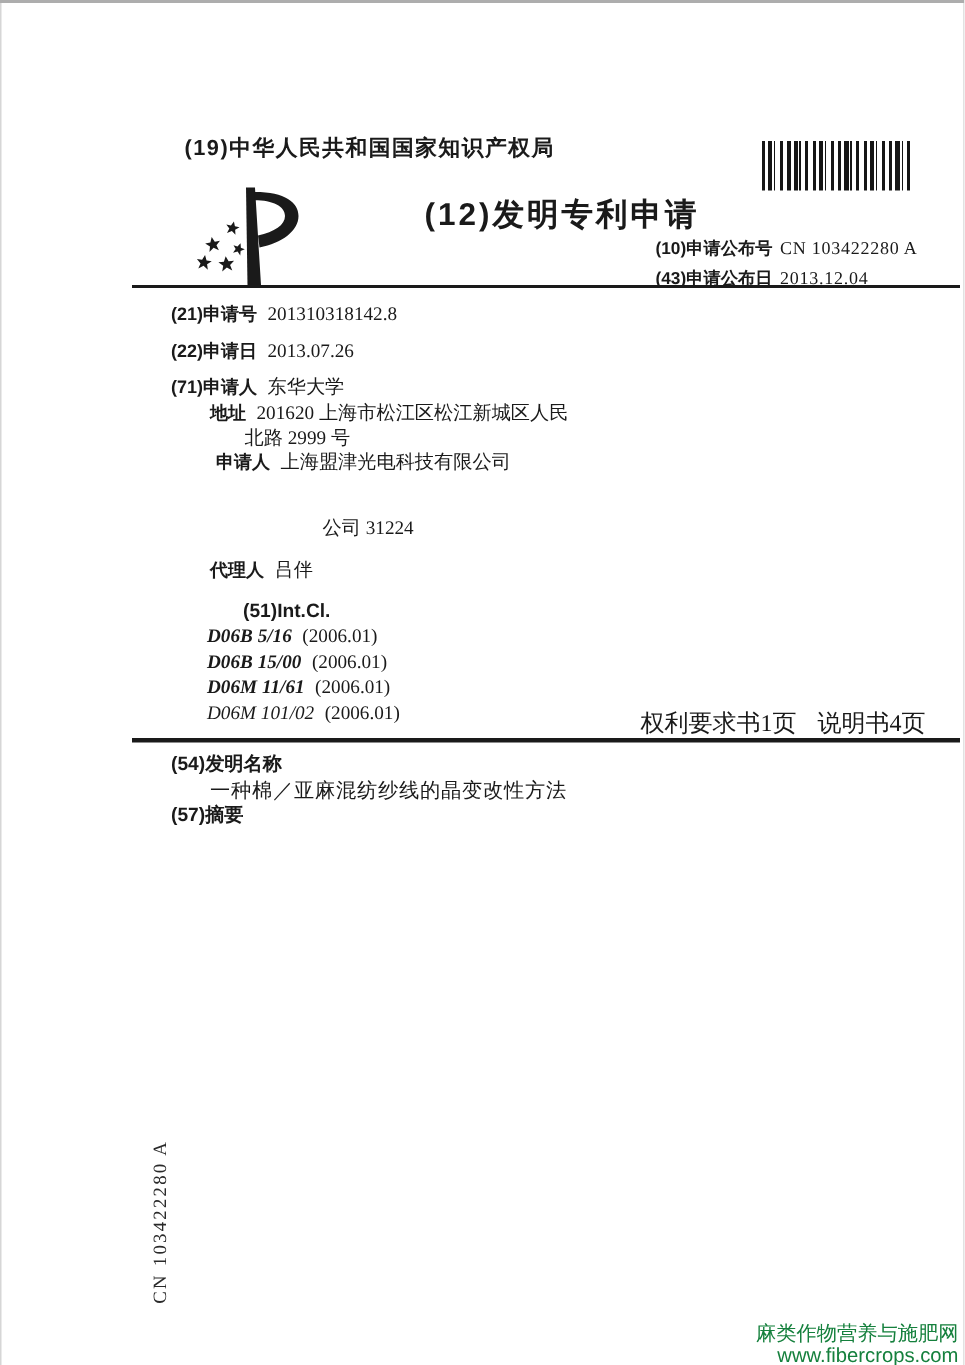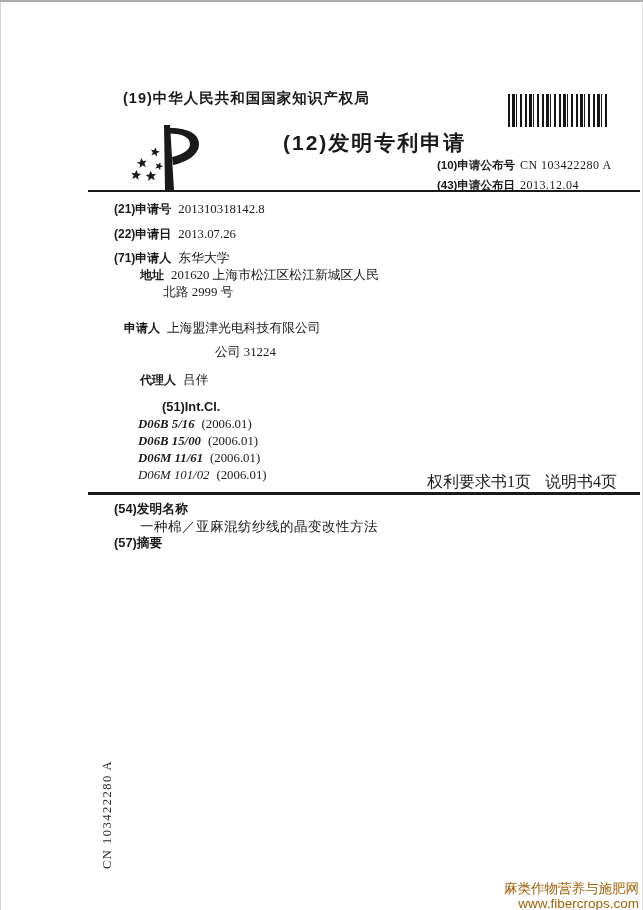--- a/index.html
+++ b/index.html
@@ -48,21 +48,21 @@
   }
   .side-label{
     left:51px;top:805px;width:112px;height:15px;
     transform:rotate(-90deg);transform-origin:center center;
     font-size:12.5px;letter-spacing:1.5px;white-space:nowrap;
     text-align:center;color:#2a2a2a;
   }
   .watermark{
     right:4px;bottom:1px;text-align:right;
     font-family:"Liberation Sans", sans-serif;
-    font-size:13.5px;line-height:15px;color:#a16207;
+    font-size:13.5px;line-height:15px;color:#15803d;
   }
   .logo{left:124px;top:121px;width:82px;height:70px;}
 </style>
 </head>
 <body>
 
 <div class="page">
 
   <div class="abs office lbl">(19)中华人民共和国国家知识产权局</div>
 
@@ -100,21 +100,21 @@
   <div class="abs bib" style="left:114px;top:224px;">
     <span class="lbl">(22)申请日</span><span class="val">2013.07.26</span>
   </div>
   <div class="abs bib" style="left:114px;top:248px;">
     <span class="lbl">(71)申请人</span><span class="val">东华大学</span>
   </div>
   <div class="abs bib" style="left:140px;top:265px;">
     <span class="lbl">地址</span><span class="val">201620 上海市松江区松江新城区人民</span>
   </div>
   <div class="abs bib val" style="left:163px;top:282px;">北路 2999 号</div>
-  <div class="abs bib" style="left:124px;top:298px;margin-top:20px;">
+  <div class="abs bib" style="left:144px;top:298px;">
     <span class="lbl">申请人</span><span class="val">上海盟津光电科技有限公司</span>
   </div>
   <div class="abs bib val" style="left:215px;top:342px;">公司 31224</div>
   <div class="abs bib" style="left:140px;top:370px;">
     <span class="lbl">代理人</span><span class="val">吕伴</span>
   </div>
   <div class="abs bib lbl" style="left:114px;top:397px;margin-left:48px;">(51)Int.Cl.</div>
   <div class="abs bib" style="left:138px;top:415px;">
     <span class="intcl-code">D06B 5/16</span><span class="intcl-suffix val">(2006.01)</span>
   </div>

